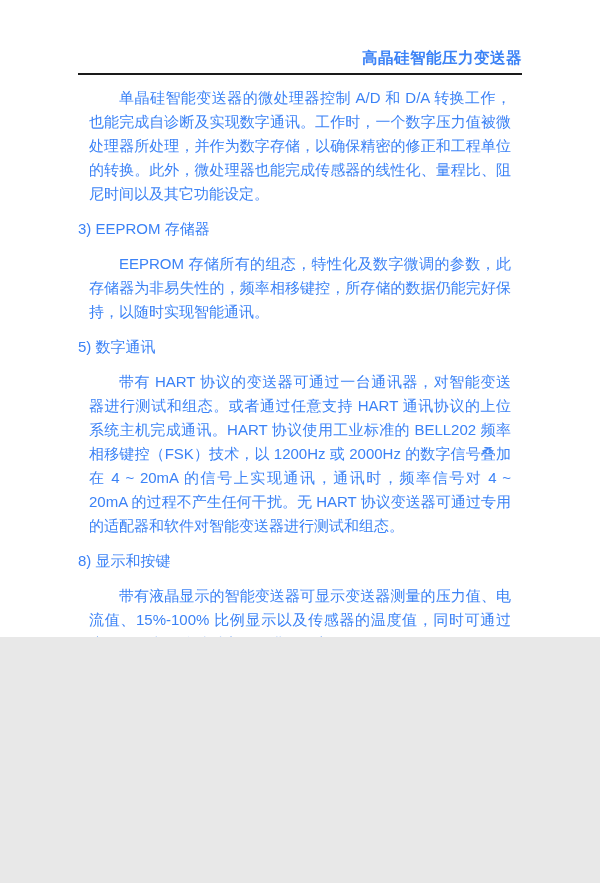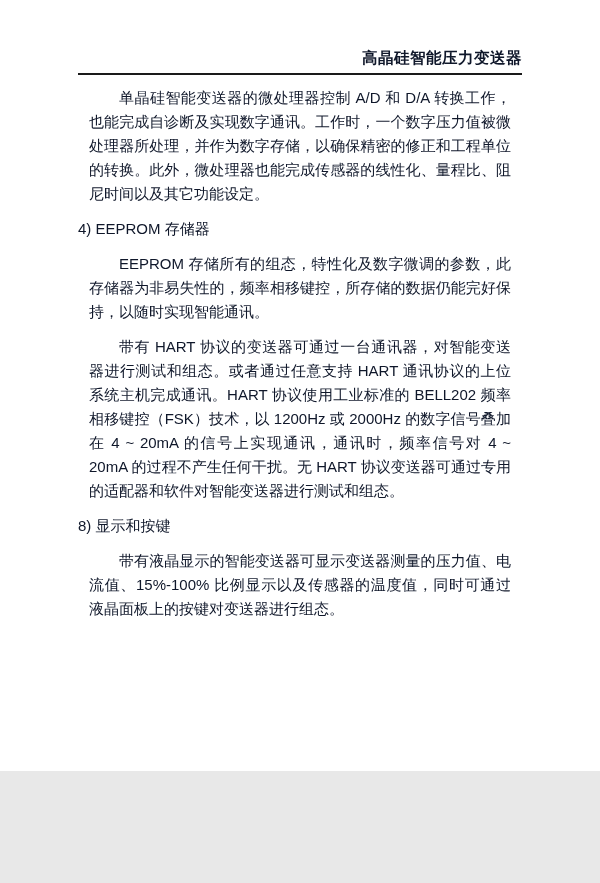--- a/index.html
+++ b/index.html
@@ -1,23 +1,23 @@
 <!DOCTYPE html>
 <html><head>
 <meta charset="utf-8">
 <style>
   * { margin: 0; padding: 0; box-sizing: border-box; }
   html, body { background: #e8e8e8; }
   .page {
     position: relative;
     width: 600px;
-    height: 771px;
+    height: 637px;
     background: #ffffff;
     font-family: "Liberation Sans", "DejaVu Sans", sans-serif;
-    color: #0f172a;
+    color: #3b82f6;
     overflow: hidden;
   }
   .content {
     position: absolute;
     left: 78px;
     top: 48px;
     width: 444px;
   }
   .header {
     padding-bottom: 5px;
@@ -65,28 +65,29 @@
 
     <div class="header">
       <div class="header-title">高晶硅智能压力变送器</div>
     </div>
 
     <section>
       <p class="body-paragraph">单晶硅智能变送器的微处理器控制 A/D 和 D/A 转换工作，也能完成自诊断及实现数字通讯。工作时，一个数字压力值被微处理器所处理，并作为数字存储，以确保精密的修正和工程单位的转换。此外，微处理器也能完成传感器的线性化、量程比、阻尼时间以及其它功能设定。</p>
     </section>
 
     <section>
-      <h2 class="section-heading">4) EEPROM 存储器</h2>
+      <h2 class="section-heading">3) EEPROM 存储器</h2>
       <p class="body-paragraph">EEPROM 存储所有的组态，特性化及数字微调的参数，此存储器为非易失性的，频率相移键控，所存储的数据仍能完好保持，以随时实现智能通讯。</p>
     </section>
 
     <section>
     </section>
 
     <section>
+      <h2 class="section-heading">5) 数字通讯</h2>
       <p class="body-paragraph">带有 HART 协议的变送器可通过一台通讯器，对智能变送器进行测试和组态。或者通过任意支持 HART 通讯协议的上位系统主机完成通讯。HART 协议使用工业标准的 BELL202 频率相移键控（FSK）技术，以 1200Hz 或 2000Hz 的数字信号叠加在 4 ~ 20mA 的信号上实现通讯，通讯时，频率信号对 4 ~ 20mA 的过程不产生任何干扰。无 HART 协议变送器可通过专用的适配器和软件对智能变送器进行测试和组态。</p>
     </section>
 
     <section>
       <h2 class="section-heading">8) 显示和按键</h2>
       <p class="body-paragraph">带有液晶显示的智能变送器可显示变送器测量的压力值、电流值、15%-100% 比例显示以及传感器的温度值，同时可通过液晶面板上的按键对变送器进行组态。</p>
     </section>
 
   </div>
 

